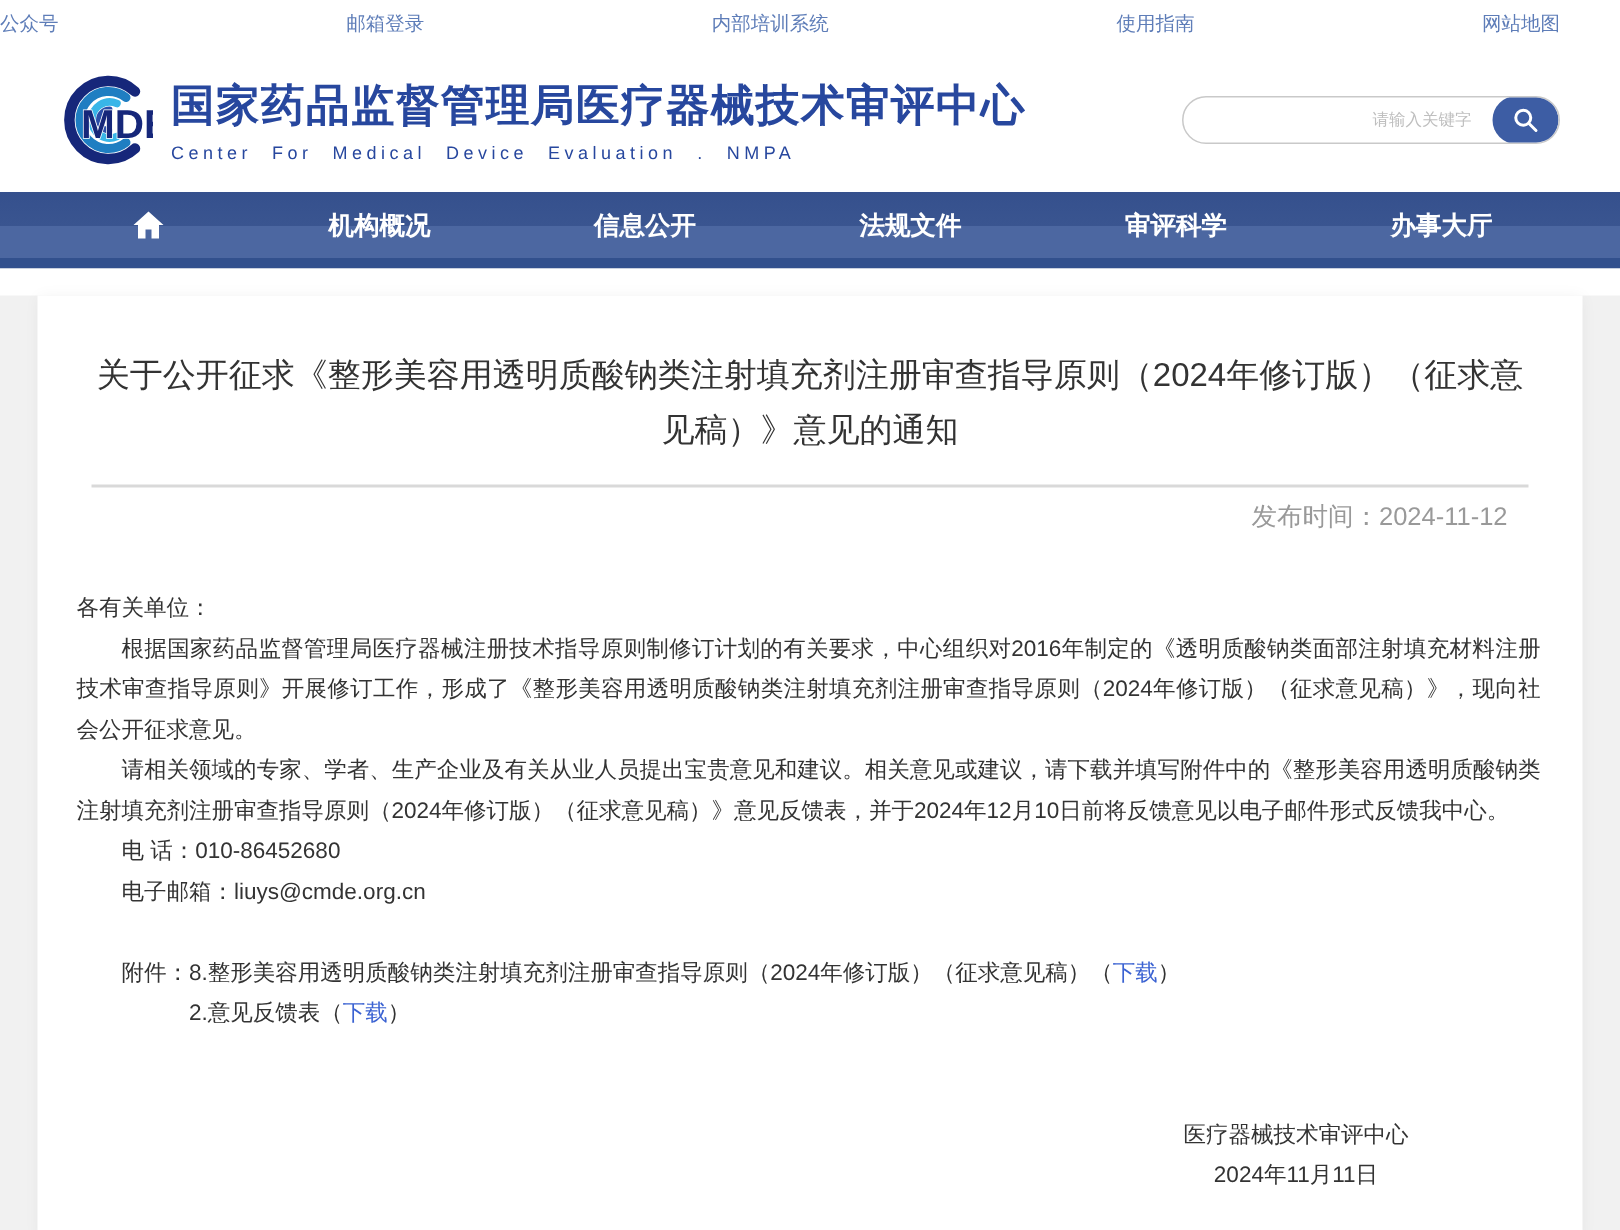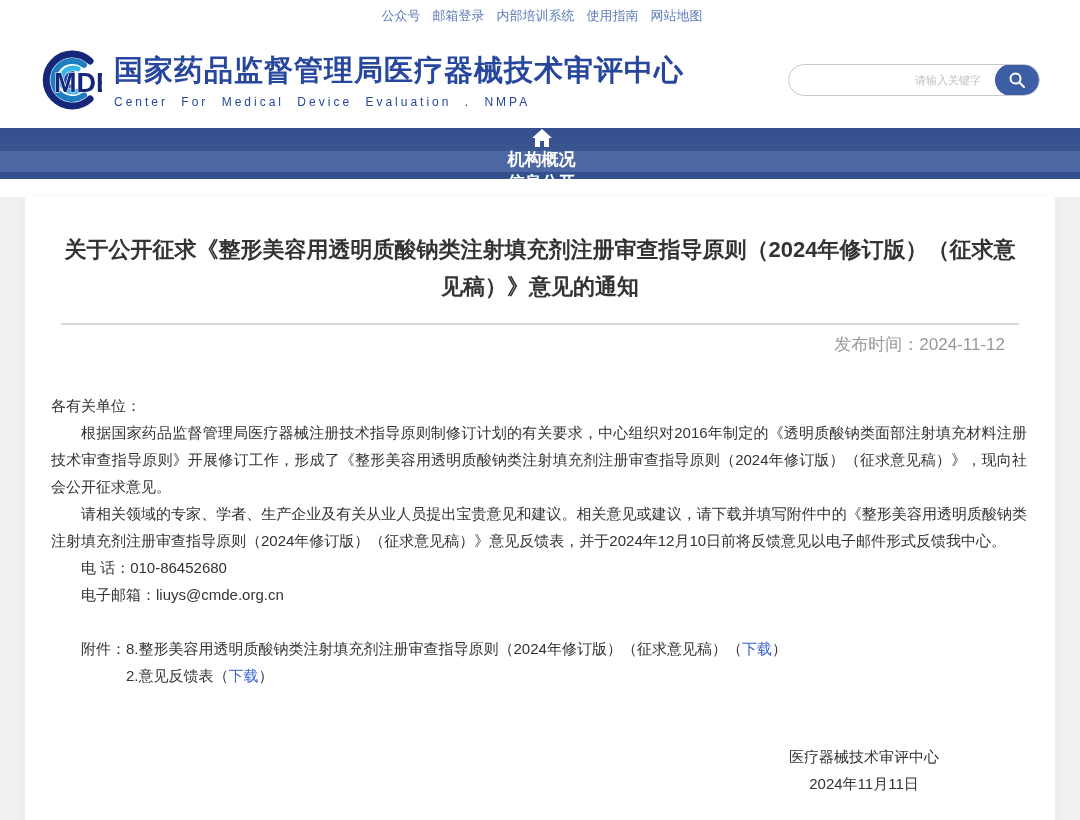--- a/index.html
+++ b/index.html
@@ -4,22 +4,22 @@
 <style>
   * { margin:0; padding:0; box-sizing:border-box; }
   html,body { width:1080px; height:820px; overflow:hidden; }
   body {
     font-family:"Liberation Sans","DejaVu Sans",sans-serif;
     background:#f1f1f1; color:#333;
   }
   
   .topbar {
     background:#fff; height:32px;
-    display:flex; align-items:center; justify-content:center;
-    padding-right:40px; gap:12px;padding-left:44px;
+    display:flex; align-items:center; justify-content:space-between;
+    padding-right:40px; gap:12px;
   }
   .topbar a { color:#5e7db8; font-size:13px; text-decoration:none; cursor:pointer; }
   
   .header {
     background:#fff; height:96px;
     display:flex; align-items:center; justify-content:space-between;
     padding:0 40px 0 28px;
   }
   .logo { display:flex; align-items:center; gap:12px; }
   .logo-mark { width:74px; height:72px; flex:0 0 auto; }
@@ -43,35 +43,34 @@
     width:44px; height:32px; border:none; cursor:pointer;
     background:#3d5da4; border-radius:16px;
     display:flex; align-items:center; justify-content:center;
   }
   
   .nav {
     height:44px;
     background:linear-gradient(180deg,#35508d 0%,#3a5590 52%,#4c67a1 52%,#4c67a1 100%);
     display:flex; align-items:center; justify-content:space-between;
     padding:0 85px 0 88px;
-    flex-direction:column;
   }
   .nav a {
     color:#fff; font-size:17px; font-weight:bold; text-decoration:none;
     cursor:pointer; display:flex; align-items:center;
   }
   .nav-strip { height:7px; background:#32508d; }
   .white-strip { height:18px; background:#fff; }
   
   .card {
     background:#fff; margin:0 25px; min-height:628px;
     padding:34px 14px 30px; box-shadow:0 0 10px rgba(0,0,0,0.05);
   }
   .article-title {
-    font-size:22px; font-weight:700; color:#333;
+    font-size:22px; font-weight:400; color:#333;
     text-align:center; line-height:37px;
     margin:0 auto 18px; max-width:960px;
   }
   .title-rule { border:none; border-top:2px solid #d9d9d9; margin:0 22px; }
   .pubdate {
     text-align:right; color:#999; font-size:17px;
     margin:8px 36px 0 0;
   }
   .article-body {
     font-size:15px; line-height:27px; color:#333;

